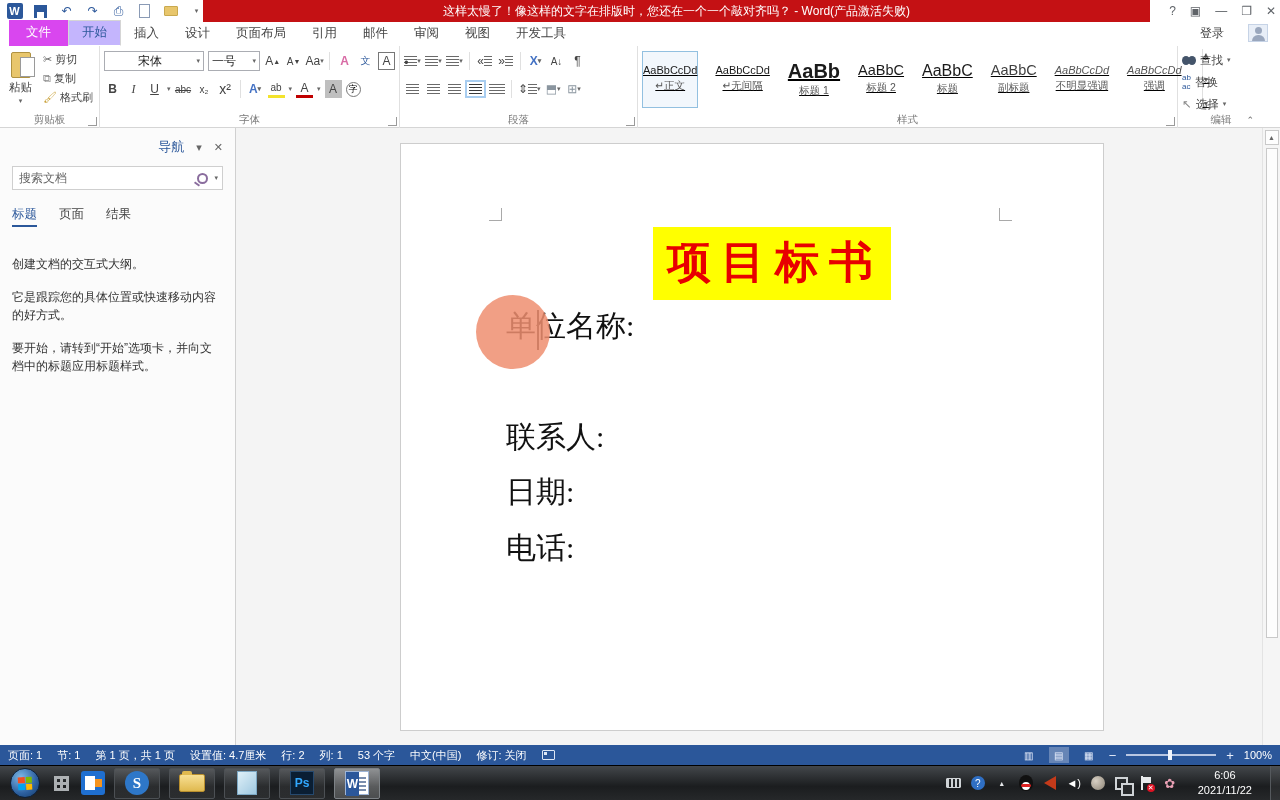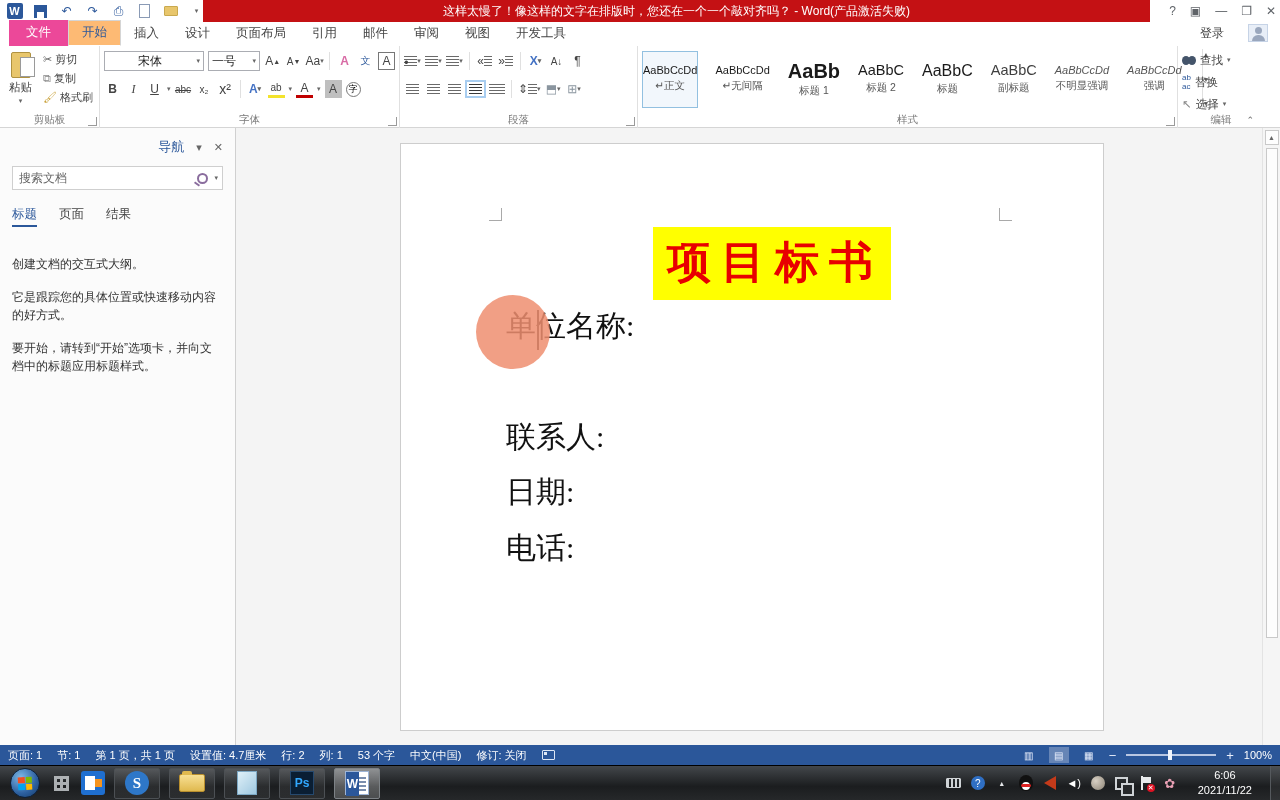--- a/index.html
+++ b/index.html
@@ -20,22 +20,22 @@
   .folderico { width:14px; height:10px; background:#e8c66c; border:1px solid #c9a94f; border-radius:1px; }
   .banner { position:absolute; left:203px; top:0; width:947px; height:22px; background:#c41114;
             color:#fff; font-size:12px; line-height:22px; text-align:center; white-space:nowrap; overflow:hidden; }
   .wincontrols { position:absolute; right:4px; top:0; height:22px; display:flex; align-items:center; gap:14px;
             color:#5f6368; font-size:12px; }
   .wincontrols span { cursor:default; }
 
   
   .tabrow { position:absolute; left:0; top:22px; width:1280px; height:24px; background:#fff; display:flex; align-items:flex-end; }
   .tab { padding:3px 13px 4px; font-size:12.5px; color:#444; }
-  .tab.file { background:#ec4899; color:#fff; padding:4px 17px 5px; margin-left:9px; }
-  .tab.active { color:#2b579a; border:1px solid #d5d5d5; border-bottom:1px solid #fff; background:#fdba74; }
+  .tab.file { background:#d946ef; color:#fff; padding:4px 17px 5px; margin-left:9px; }
+  .tab.active { color:#2b579a; border:1px solid #d5d5d5; border-bottom:1px solid #fff; background:#c4b5fd; }
   .signin { position:absolute; right:12px; top:2px; display:flex; align-items:center; gap:24px; font-size:12px; color:#444; }
   .avatar { width:20px; height:18px; background:#e8eef7; border:1px solid #c6d3e6; position:relative; }
   .avatar:before { content:""; position:absolute; left:6px; top:2px; width:7px; height:7px; border-radius:50%; background:#9aa7bd; }
   .avatar:after { content:""; position:absolute; left:3px; bottom:0; width:13px; height:6px; border-radius:6px 6px 0 0; background:#9aa7bd; }
 
   
   .ribbon { position:absolute; left:0; top:46px; width:1280px; height:82px; background:#fff;
             border-bottom:1px solid #d5d5d5; display:flex; }
   .rgroup { position:relative; height:82px; border-right:1px solid #e0e0e0; padding:3px 4px 18px; }
   .gfooter { position:absolute; left:0; bottom:1px; width:100%; text-align:center; font-size:10.5px; color:#7a7a7a; }
@@ -51,21 +51,21 @@
   .rowicons { display:flex; align-items:center; gap:4px; height:24px; }
   .sep { width:1px; height:18px; background:#e0e0e0; margin:0 2px; }
   .li { width:13px; height:10px; background:repeating-linear-gradient(to bottom,#6a6a6a 0 1px,transparent 1px 3px); }
   .li.sel { outline:2px solid #a8cdf0; outline-offset:2px; background:repeating-linear-gradient(to bottom,#3a3a3a 0 1px,transparent 1px 3px); }
   .bullet-ico:before { content:"•"; margin-right:2px; color:#444; }
   .paste-big { width:38px; height:58px; display:flex; flex-direction:column; align-items:center; justify-content:center;
                gap:2px; font-size:11.5px; color:#444; }
   .clipboard { width:20px; height:26px; background:#e8c66c; border:1px solid #b09240; border-radius:2px; position:relative; }
   .clipboard:after { content:""; position:absolute; right:-5px; top:4px; width:13px; height:18px; background:#fff; border:1px solid #9a9a9a; }
   .scis { color:#666; font-size:11px; }
-  .stylecards { display:flex; gap:16px; align-items:center; }
+  .stylecards { display:flex; gap:16px; align-items:center;text-decoration:underline; }
   .card { width:62px; height:57px; display:flex; flex-direction:column; align-items:center; justify-content:center;
           gap:3px; border:1px solid transparent; }
   .card.sel { border:1px solid #92c0e0; background:#f2f7fc; }
   .csample { color:#1a1a1a; line-height:1; }
   .cname { font-size:10.5px; color:#555; }
   .s-norm { font-size:11px; } .s-h1 { font-size:20px; font-weight:bold; }
   .s-h2 { font-size:14.5px; } .s-t { font-size:16px; } .s-st { font-size:14.5px; color:#3f3f3f; }
   .s-it { font-size:11px; font-style:italic; color:#555; }
   .galscroll { width:15px; height:60px; border-left:1px solid #e0e0e0; margin-left:3px; display:flex;
                flex-direction:column; align-items:center; justify-content:space-between; padding:2px 0; font-size:7px; color:#666; }

